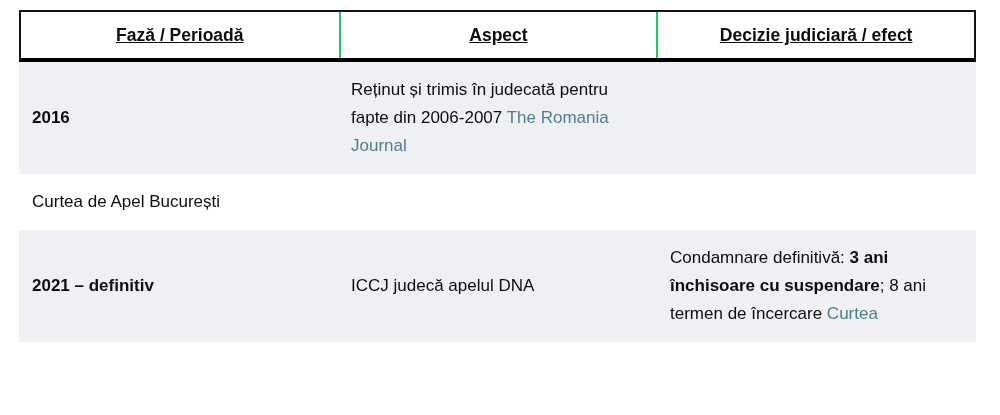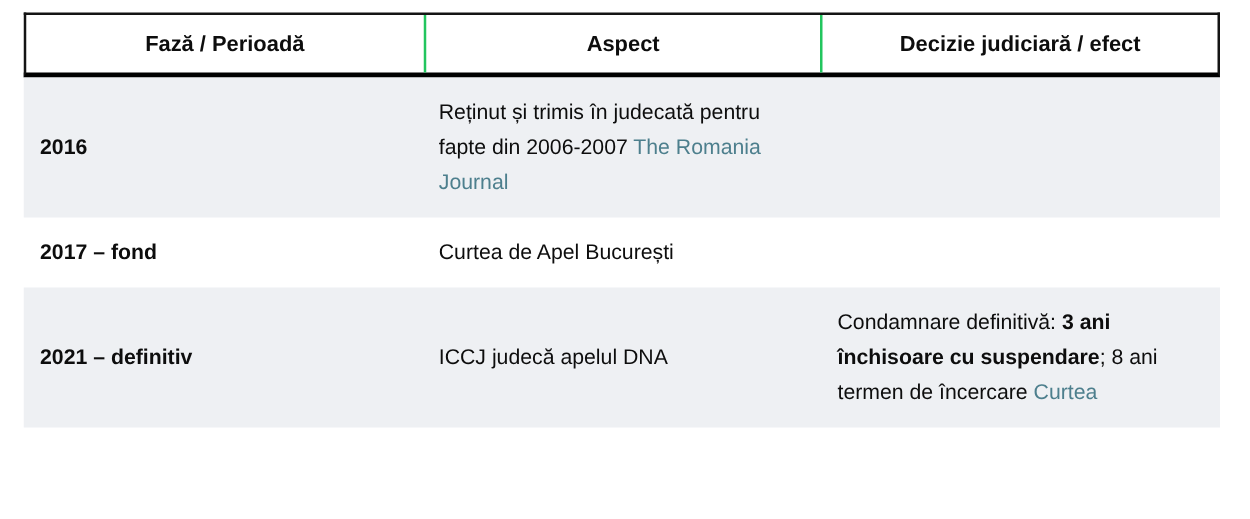--- a/index.html
+++ b/index.html
@@ -19,20 +19,21 @@
     width: 957px;
     box-sizing: border-box;
   }
   .thead {
     display: grid;
     grid-template-columns: 1fr 1fr 1fr;
     border: 2px solid #141414;
     border-bottom: 4px solid #000000;
     box-sizing: border-box;
     background: #ffffff;
+    text-decoration: underline;
   }
   .hc {
     padding: 12px 10px;
     text-align: center;
     font-weight: 700;
     font-size: 17.5px;
     line-height: 22px;
     box-sizing: border-box;
   }
   .hc + .hc { border-left: 2px solid #22c55e; }
@@ -71,21 +72,20 @@
   </div>
 
   <div class="trow alt">
     <div class="cell phase">2016</div>
     <div class="cell">
       <div class="inner"><span>Reținut și trimis în judecată pentru fapte din 2006-2007 </span><a class="src-link">The Romania Journal</a></div>
     </div>
   </div>
 
   <div class="trow">
-    <div class="cell phase">2017 – fond</div>
     <div class="cell">Curtea de Apel București</div>
   </div>
 
   <div class="trow alt">
     <div class="cell phase">2021 – definitiv</div>
     <div class="cell">ICCJ judecă apelul DNA</div>
     <div class="cell">
       <div class="inner"><span>Condamnare definitivă: </span><span class="b">3 ani închisoare cu suspendare</span><span>; 8 ani termen de încercare </span><a class="src-link">Curtea</a></div>
     </div>
   </div>

